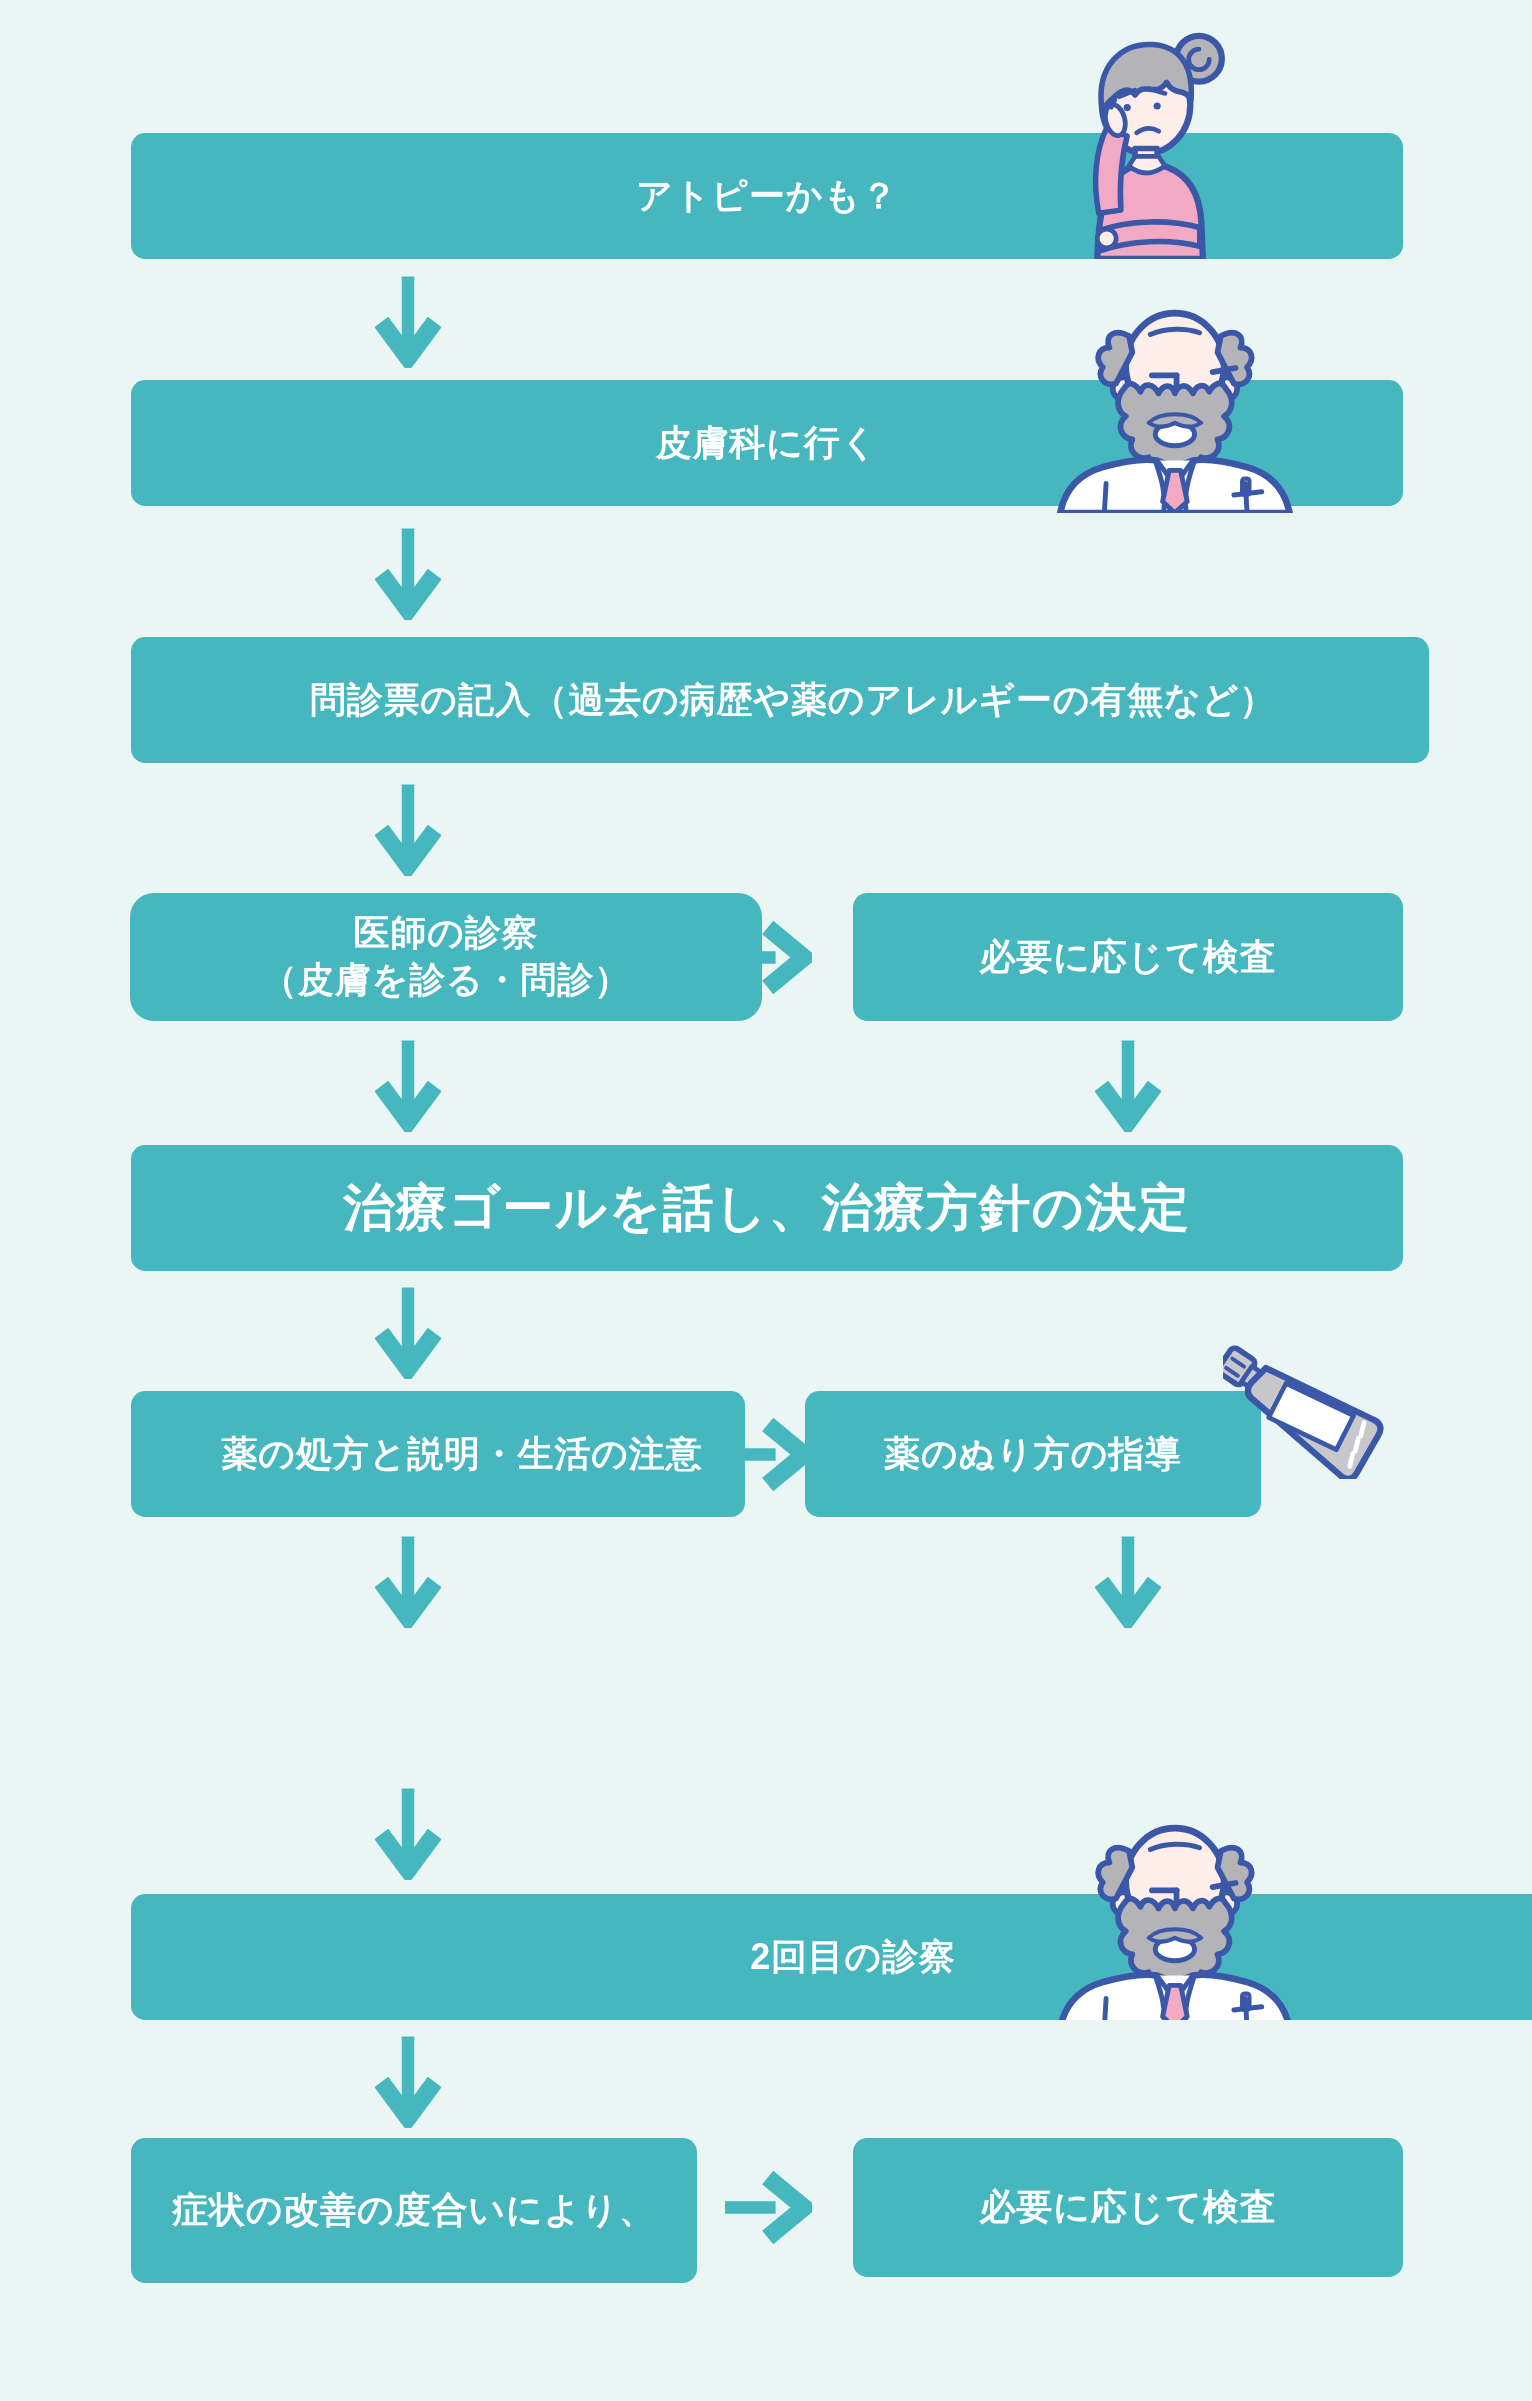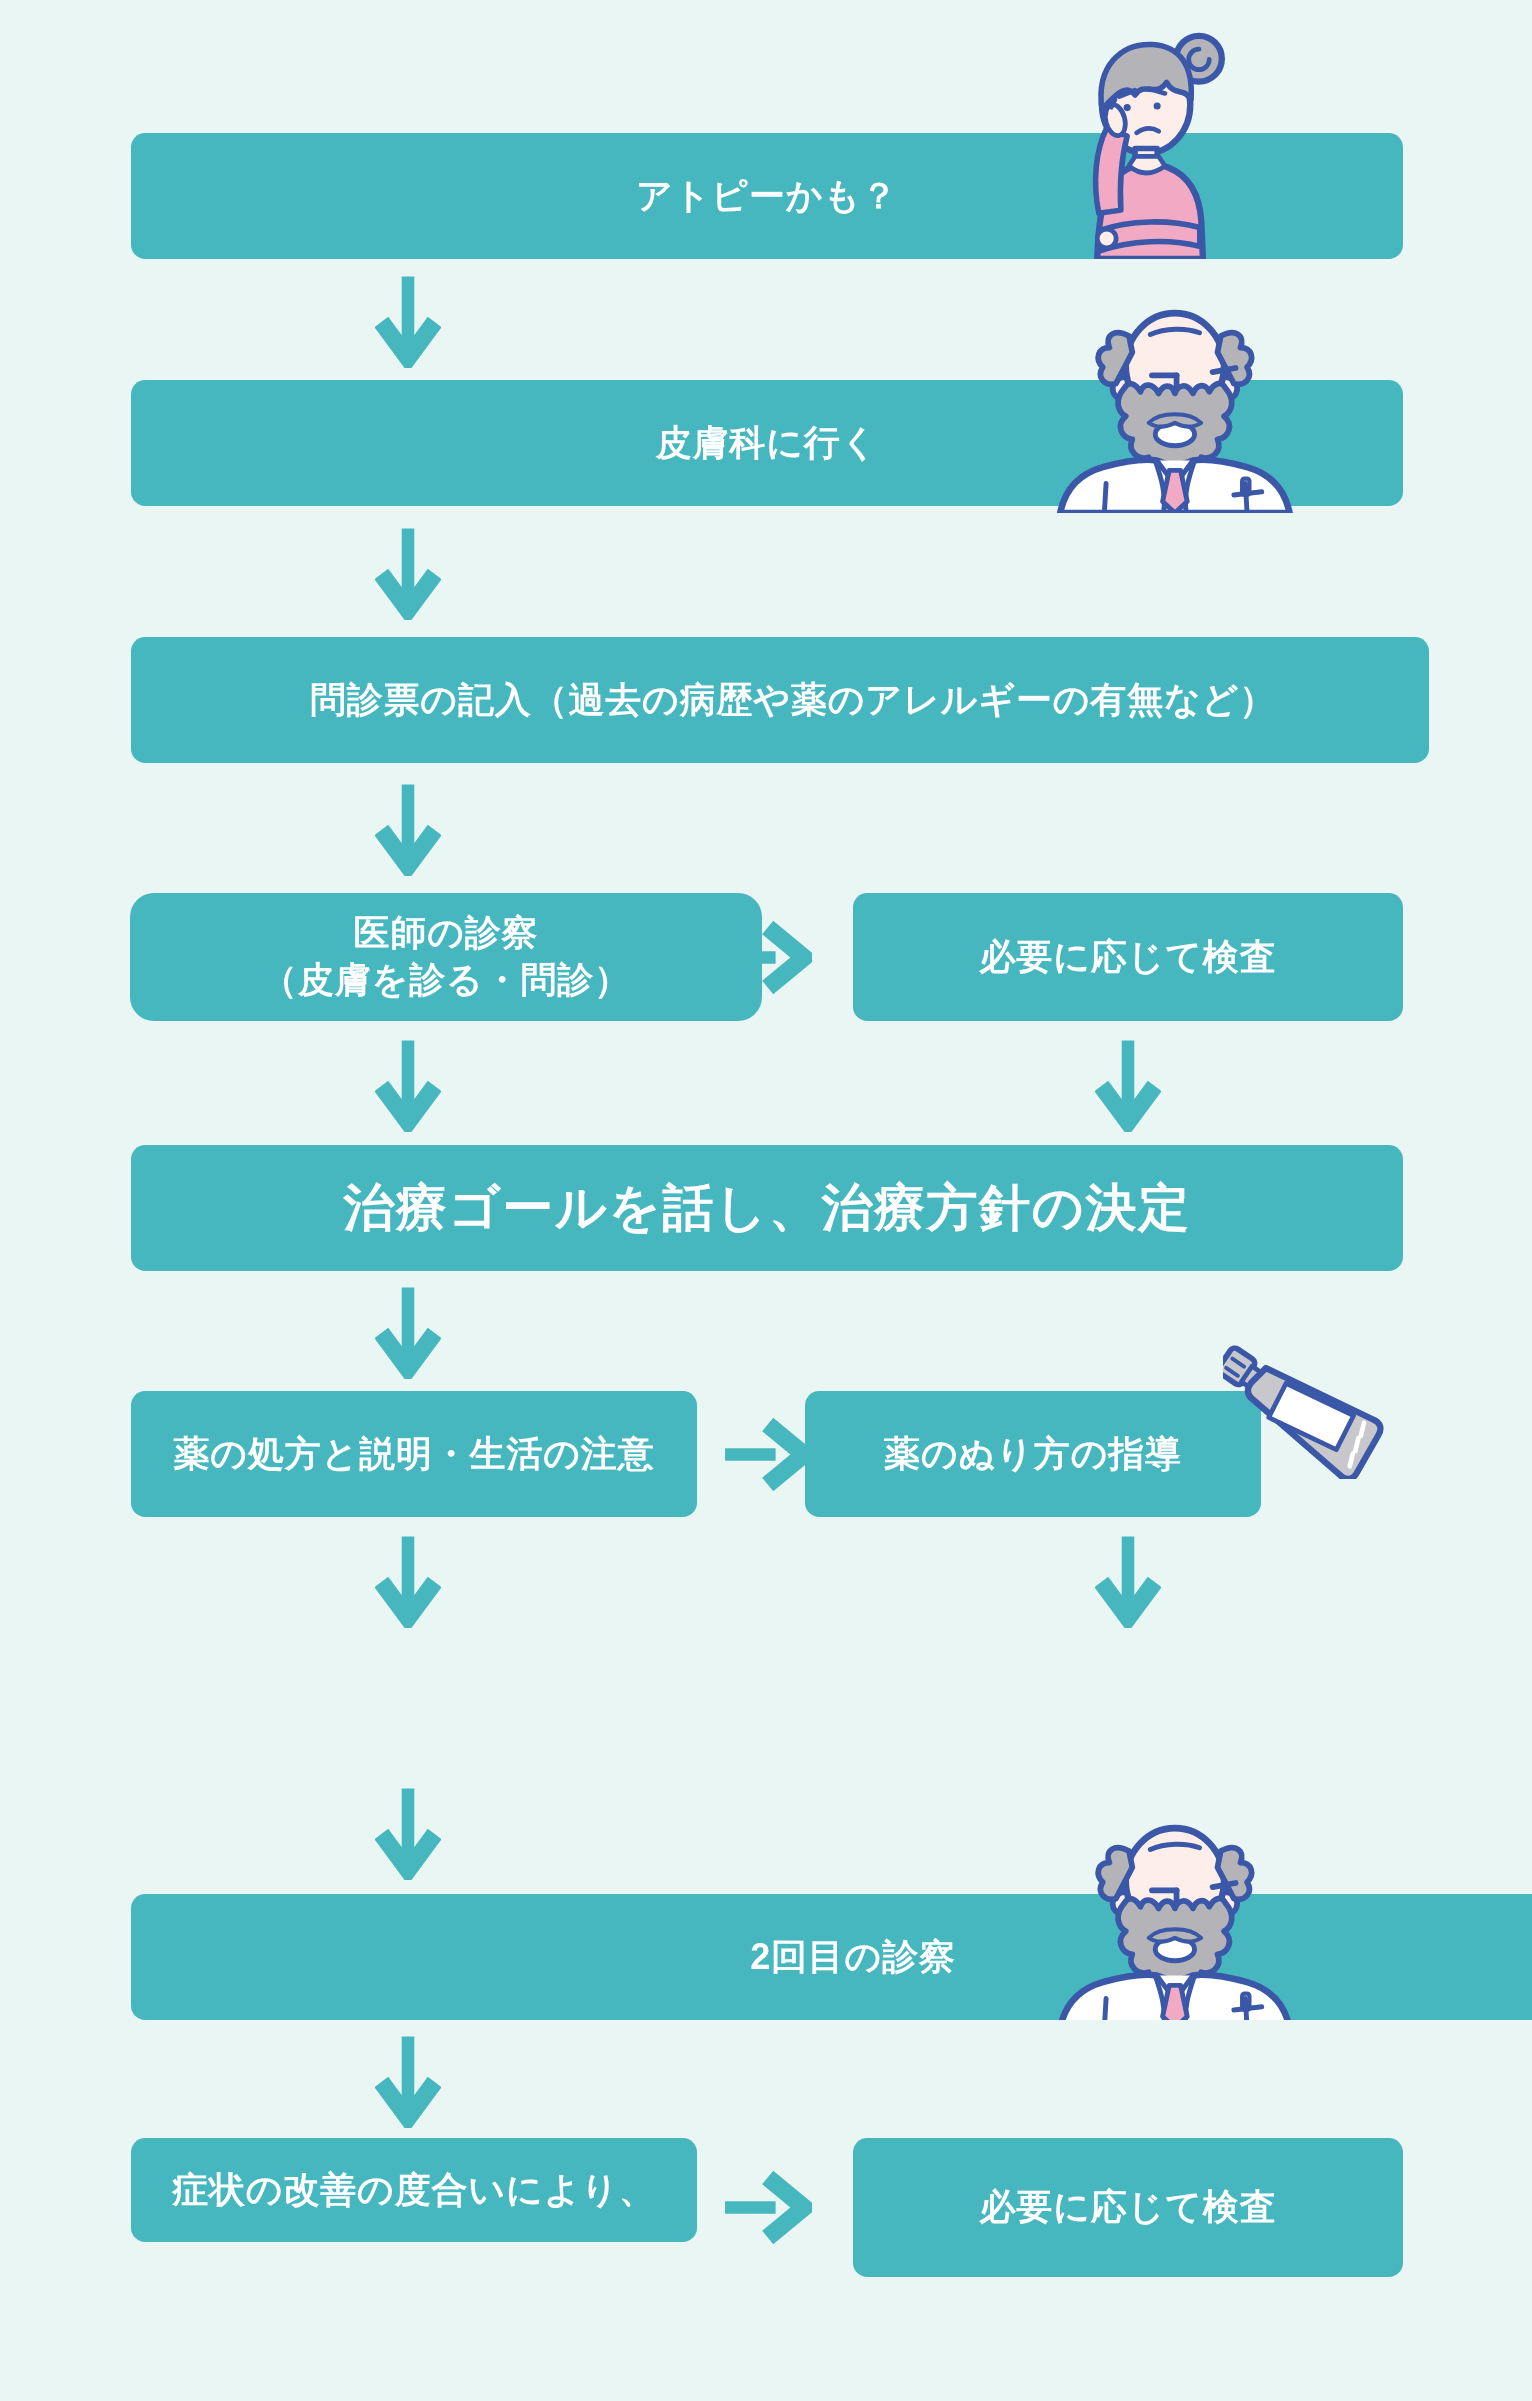--- a/index.html
+++ b/index.html
@@ -57,33 +57,33 @@
     <span>（皮膚を診る・問診）</span>
   </div>
   <div class="flow-box" style="left:853px;top:893px;width:550px;height:128px;">
     <span>必要に応じて検査</span>
   </div>
 
   <div class="flow-box big" style="left:131px;top:1145px;width:1272px;height:126px;">
     <span>治療ゴールを話し、治療方針の決定</span>
   </div>
 
-  <div class="flow-box" style="left:131px;top:1391px;width:566px;height:126px;">
+  <div class="flow-box" style="left:131px;top:1391px;width:566px;height:126px;padding-left:48px;">
     <span>薬の処方と説明・生活の注意</span>
   </div>
   <div class="flow-box" style="left:805px;top:1391px;width:456px;height:126px;">
     <span>薬のぬり方の指導</span>
   </div>
 
 
   <div class="flow-box" style="left:131px;top:1894px;width:1444px;height:126px;">
     <span>2回目の診察</span>
   </div>
 
-  <div class="flow-box" style="left:131px;top:2138px;width:566px;height:104px;">
+  <div class="flow-box" style="left:131px;top:2138px;width:566px;height:145px;">
     <span>症状の改善の度合いにより、</span>
   </div>
   <div class="flow-box" style="left:853px;top:2138px;width:550px;height:139px;">
     <span>必要に応じて検査</span>
   </div>
 
   <div class="arrow" style="left:375px;top:276px;">
     <svg width="66" height="92" viewBox="0 0 84 116">
         <line x1="42" y1="0" x2="42" y2="86" stroke="#46b7be" stroke-width="16"></line>
         <polyline points="8,58 42,104 76,58" fill="none" stroke="#46b7be" stroke-width="22"></polyline>

